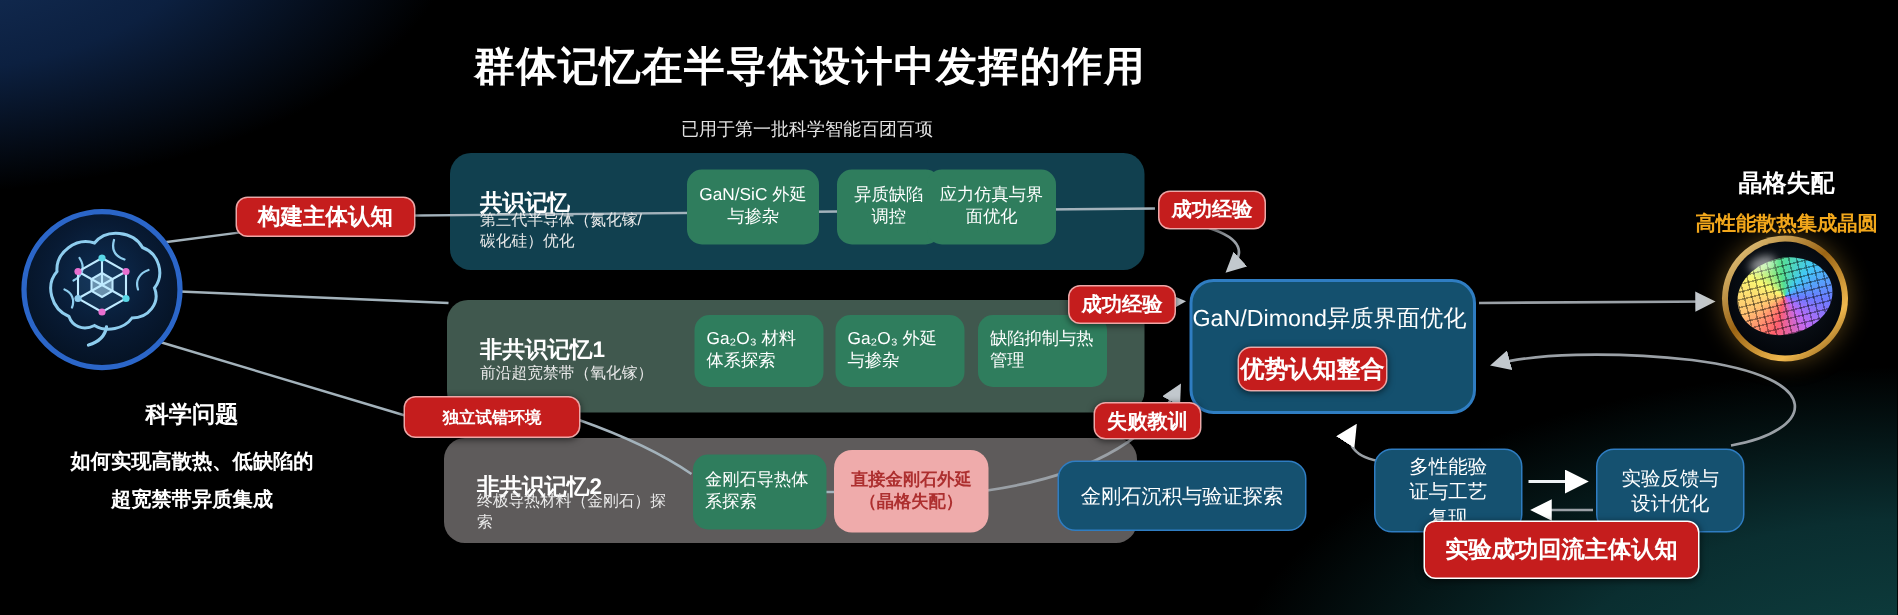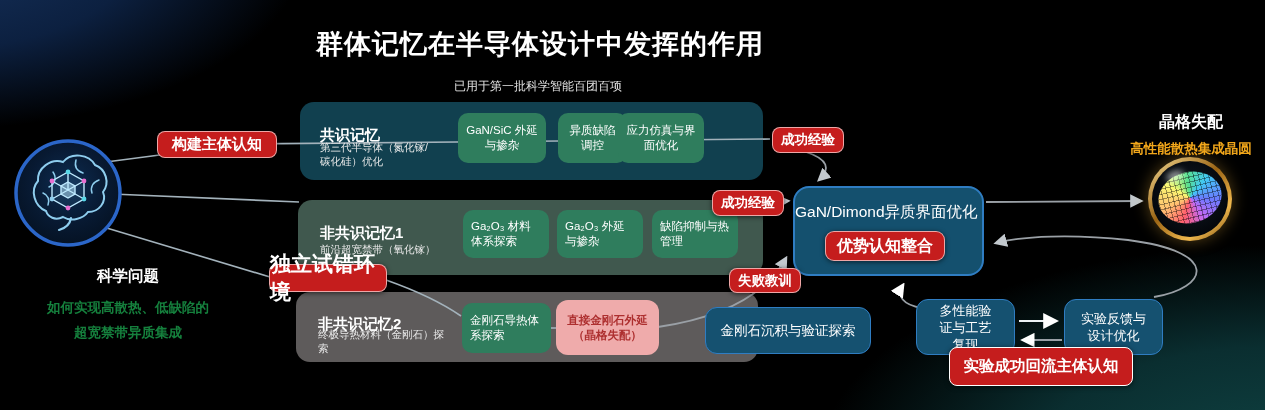--- a/index.html
+++ b/index.html
@@ -12,21 +12,21 @@
 
   .page-title{position:absolute;left:160px;top:26px;width:760px;text-align:center;
     font-size:27px;font-weight:bold;letter-spacing:1px;z-index:4;}
   .page-subtitle{position:absolute;left:388px;top:78px;width:300px;text-align:center;
     font-size:12px;color:#e3e3e3;z-index:4;}
 
   
   .brain{position:absolute;left:12px;top:137px;width:112px;height:112px;z-index:4;}
   .problem{position:absolute;left:6px;top:266px;width:244px;text-align:center;z-index:4;}
   .problem-title{font-size:15.5px;font-weight:bold;margin-bottom:8px;}
-  .problem-line{font-size:13.5px;color:#15803d;font-weight:bold;line-height:25px;}
+  .problem-line{font-size:13.5px;color:#ffffff;font-weight:bold;line-height:25px;}
 
   
   .row{position:absolute;border-radius:14px;z-index:1;}
   .row1{left:300px;top:102px;width:463px;height:78px;background:#11404f;}
   .row2{left:298px;top:200px;width:465px;height:75px;background:#40584e;}
   .row3{left:296px;top:292px;width:462px;height:70px;background:#5e5b5b;}
   .row-title{position:absolute;font-size:15px;font-weight:bold;color:#fff;z-index:4;margin-top:16px;}
   .row-sub{position:absolute;font-size:10.5px;color:#eaeaea;line-height:14px;z-index:4;}
   .t1{left:320px;top:110px;} .s1{left:320px;top:140px;width:118px;}
   .t2{left:320px;top:208px;} .s2{left:320px;top:242px;width:160px;}
@@ -56,25 +56,25 @@
   .valbox2{left:1064px;top:299px;width:99px;height:56px;font-size:13px;line-height:17px;padding:4px 10px;}
   .centerbox{position:absolute;left:793px;top:186px;width:191px;height:90px;background:#14506e;
     border:2px solid #2f7dc2;border-radius:16px;z-index:3;box-sizing:border-box;}
   .centerbox-title{position:absolute;left:0;top:14px;width:100%;font-size:15.5px;color:#fff;}
 
   
   .badge{position:absolute;background:#c51d1d;color:#fff;font-weight:bold;display:flex;
     align-items:center;justify-content:center;border-radius:8px;z-index:5;
     border:1px solid rgba(255,225,225,0.7);box-shadow:0 1px 5px rgba(0,0,0,0.6);box-sizing:border-box;}
   .bg-build{left:157px;top:131px;width:120px;height:27px;font-size:15px;}
-  .bg-trial{left:269px;top:264px;width:118px;height:28px;font-size:21px;}
+  .bg-trial{left:269px;top:264px;width:118px;height:28px;font-size:11px;}
   .bg-succ1{left:772px;top:127px;width:72px;height:26px;font-size:13.5px;}
   .bg-succ2{left:712px;top:190px;width:72px;height:26px;font-size:13.5px;}
   .bg-fail{left:729px;top:268px;width:72px;height:25px;font-size:13.5px;}
-  .bg-integrate{left:825px;top:231px;width:120px;height:30px;font-size:16px;border-radius:9px;}
+  .bg-integrate{left:825px;top:231px;width:100px;height:30px;font-size:16px;border-radius:9px;}
   .bg-reflow{left:949px;top:347px;width:184px;height:39px;font-size:15.5px;border:1.5px solid #fff;}
 
   
   .result-title{position:absolute;left:1125px;top:112px;width:132px;text-align:center;
     font-size:16px;font-weight:bold;z-index:4;}
   .result-highlight{position:absolute;left:1106px;top:140px;width:170px;text-align:center;
     font-size:13.5px;font-weight:bold;color:#f2a71b;z-index:4;}
   .wafer{position:absolute;left:1148px;top:157px;width:84px;height:84px;border-radius:50%;
     padding:4px;box-sizing:border-box;z-index:4;
     background:linear-gradient(140deg,#f6dc96,#9a6414 45%,#f0b84e 75%,#6e4408);

